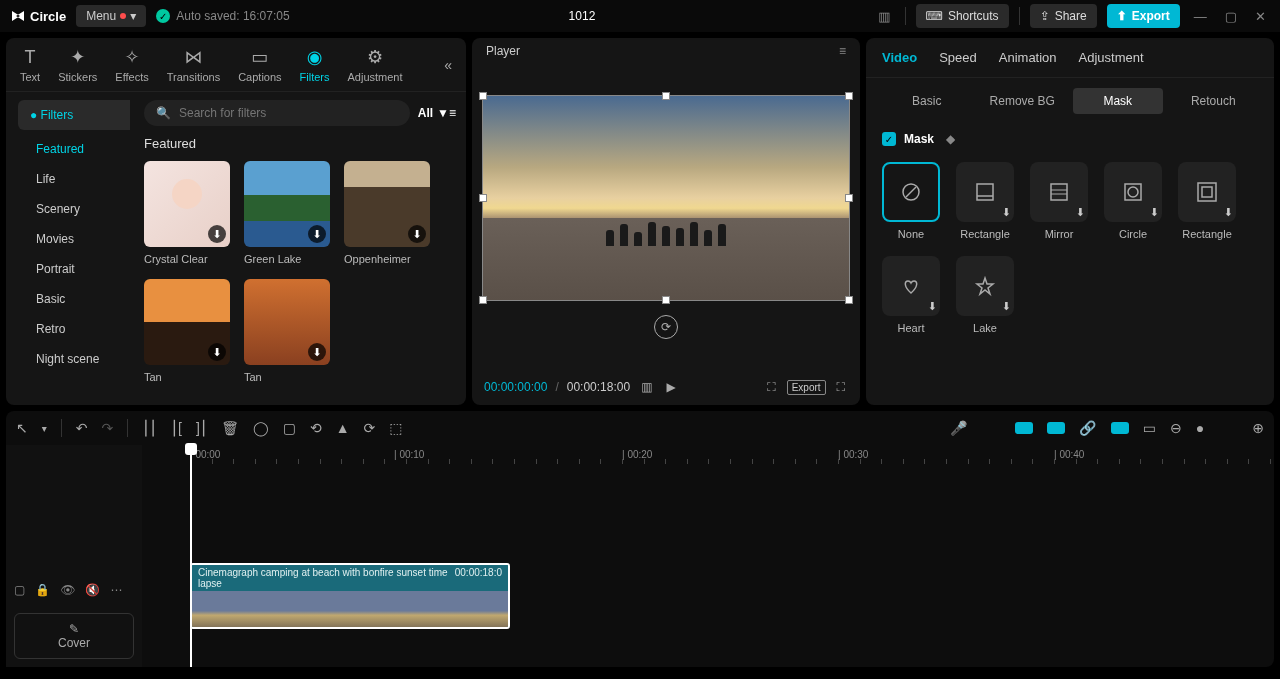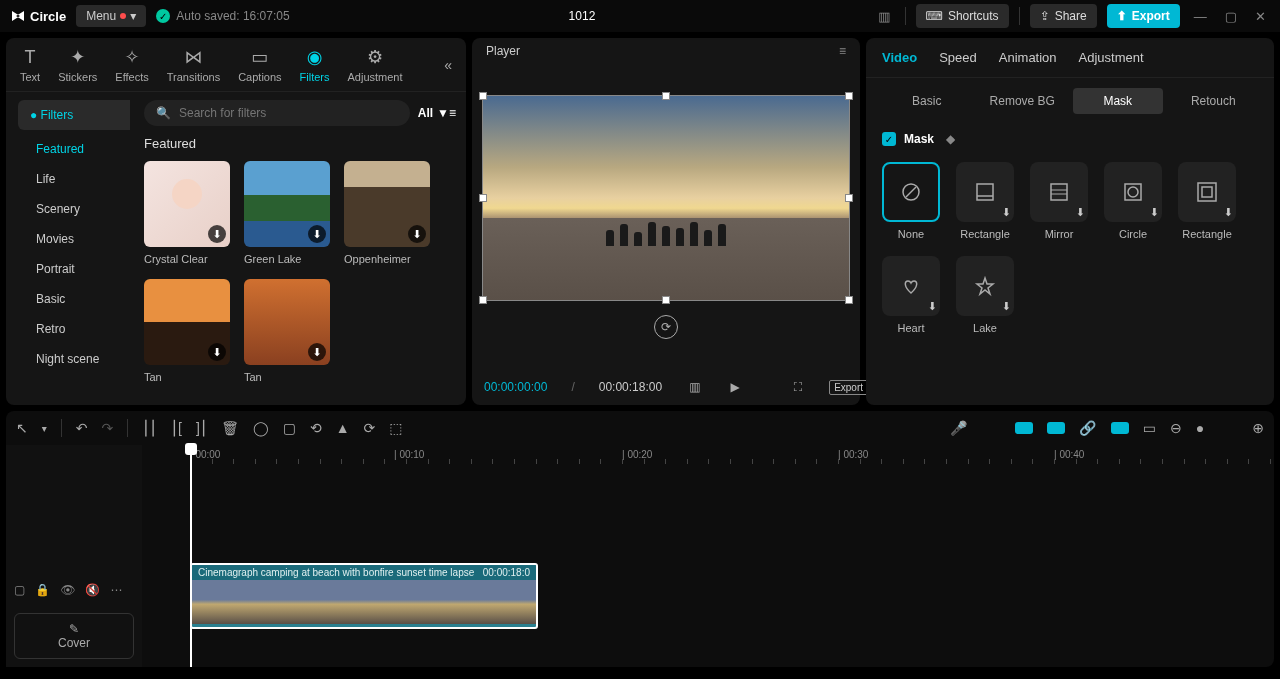--- a/index.html
+++ b/index.html
@@ -67,21 +67,21 @@
 .menu-icon { color: #888; cursor: pointer; }
 .player-view { flex: 1; display: flex; align-items: center; justify-content: center; flex-direction: column; padding: 6px; }
 .canvas { width: 368px; height: 206px; border: 1px solid #888; position: relative; background: linear-gradient(to bottom, #4a6a90 0%, #b8a880 35%, #e8d0a0 50%, #f0d890 55%, #a89070 60%, #6a6058 60%, #5a5048 100%); }
 .sel-handle { position: absolute; width: 8px; height: 8px; background: #fff; border: 1px solid #888; }
 .h-tl{top:-4px;left:-4px}.h-tr{top:-4px;right:-4px}.h-bl{bottom:-4px;left:-4px}.h-br{bottom:-4px;right:-4px}
 .h-tm{top:-4px;left:50%;margin-left:-4px}.h-bm{bottom:-4px;left:50%;margin-left:-4px}
 .h-ml{left:-4px;top:50%;margin-top:-4px}.h-mr{right:-4px;top:50%;margin-top:-4px}
 .people{position:absolute;bottom:26%;left:0;right:0;height:26px;display:flex;justify-content:center;gap:6px;align-items:flex-end}
 .person{width:8px;background:#1a1a1a;border-radius:3px 3px 0 0}
 .rot-icon { margin-top: 14px; width: 24px; height: 24px; border: 1.5px solid #aaa; border-radius: 50%; display: flex; align-items: center; justify-content: center; color: #aaa; cursor: pointer; }
-.player-controls { display: flex; align-items: center; padding: 8px 12px; gap: 24px; justify-content: space-between; }
+.player-controls { display: flex; align-items: center; padding: 8px 12px; gap: 8px; justify-content: space-between; }
 .time-cur { color: #00b8d4; }
 .time-slash { color: #666; }
 .time-tot { color: #ccc; }
 .pc-spacer { flex: 1; }
 .pc-icon { color: #aaa; cursor: pointer; padding: 3px; }
 .ratio-box { border: 1px solid #888; padding: 1px 4px; font-size: 10px; color: #ccc; border-radius: 2px; cursor: pointer; }
 
 
 .rtabs { display: flex; padding: 12px 16px; gap: 22px; border-bottom: 1px solid #222; }
 .rtab { color: #ccc; cursor: pointer; font-size: 13px; }
@@ -112,21 +112,21 @@
 .tl-left-top { flex: 1; }
 .tl-left-icons { display: flex; align-items: center; gap: 10px; padding: 8px; color: #888; }
 .tl-left-icons span { cursor: pointer; }
 .cover-btn { display: flex; flex-direction: column; align-items: center; justify-content: center; padding: 8px; border: 1px solid #333; border-radius: 6px; margin: 8px; cursor: pointer; color: #aaa; }
 .tl-tracks { flex: 1; position: relative; }
 .tl-ruler { height: 22px; display: flex; align-items: center; color: #888; font-size: 10px; position: relative; }
 .ruler-mark { position: absolute; top: 4px; }
 .ruler-tick { position: absolute; top: 14px; width: 1px; height: 5px; background: #444; }
 .playhead { position: absolute; top: 0; bottom: 0; width: 2px; background: #fff; left: 48px; }
 .playhead::before { content:""; position:absolute; top:-2px; left:-5px; width:12px; height:12px; background:#fff; border-radius:3px; }
-.clip { position: absolute; top: 118px; left: 48px; width: 348px; height: 66px; background: linear-gradient(to bottom,#1a6a7a 20px,#2a8090 20px); border: 2px solid #fff; border-radius: 3px; overflow: hidden; }
+.clip { position: absolute; top: 118px; left: 48px; width: 320px; height: 66px; background: linear-gradient(to bottom,#1a6a7a 20px,#2a8090 20px); border: 2px solid #fff; border-radius: 3px; overflow: hidden; }
 .clip-header { background: #1a6a7a; color: #e0f0f0; font-size: 10px; padding: 2px 6px; display: flex; justify-content: space-between; }
 .clip-thumbs { display: flex; height: 44px; }
 .clip-thumb { flex: 1; background: linear-gradient(to bottom,#6a7a9a 45%,#c0a870 55%,#5a5048); }
 
 svg { display: block; }
 </style>
 </head>
 <body>
 
 <div class="topbar">

